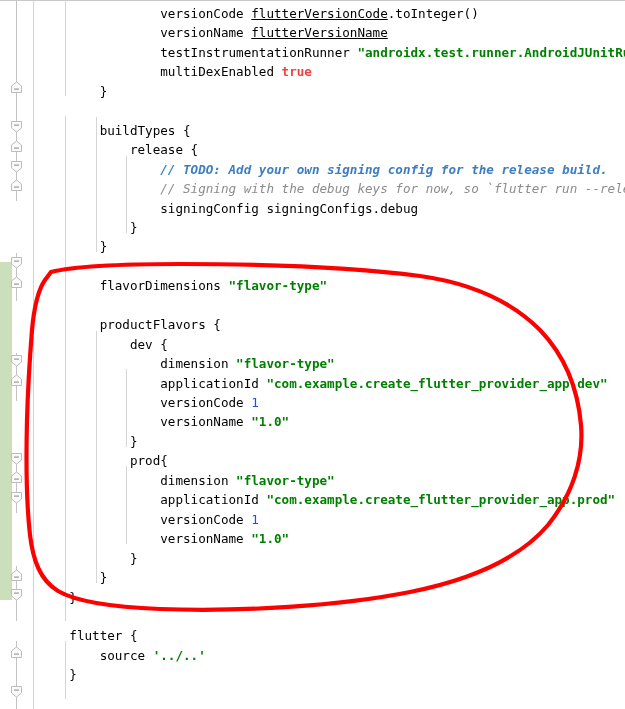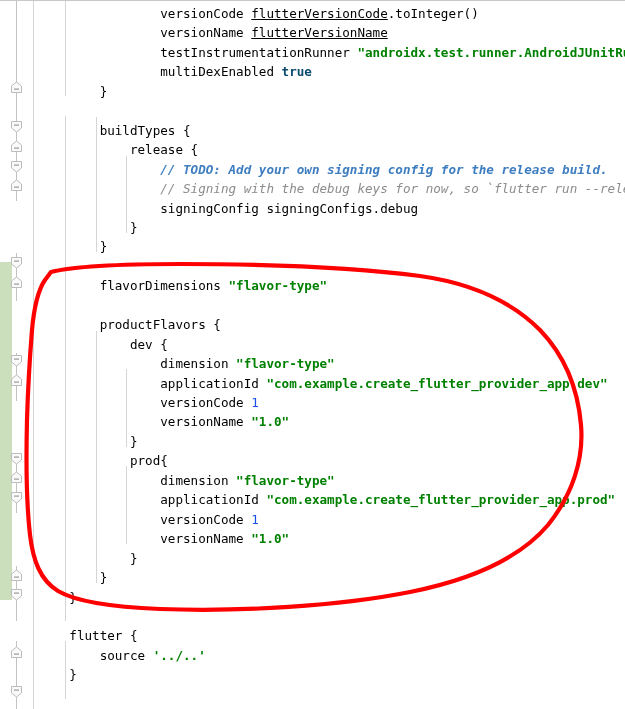--- a/index.html
+++ b/index.html
@@ -68,21 +68,21 @@
     white-space: pre;
     font-family: "DejaVu Sans Mono", monospace;
   }
   .indent-guide {
     position: absolute;
     width: 1px;
     background: #d5d5d5;
   }
   
   .str   { color: #008000; font-weight: bold; }
-  .kw    { color: #0c4a6e; font-weight: bold; }
+  .kw    { color: #ef4444; font-weight: bold; }
   .num   { color: #1750eb; }
   .ident { color: #000000; text-decoration: underline; }
   .todo  { color: #3e7ec0; font-style: italic; font-weight: bold; }
   .cmt   { color: #8c8c8c; font-style: italic; }
   .plain { color: #000000; }
 
   
   .annot {
     position: absolute;
     left: 0; top: 0;

